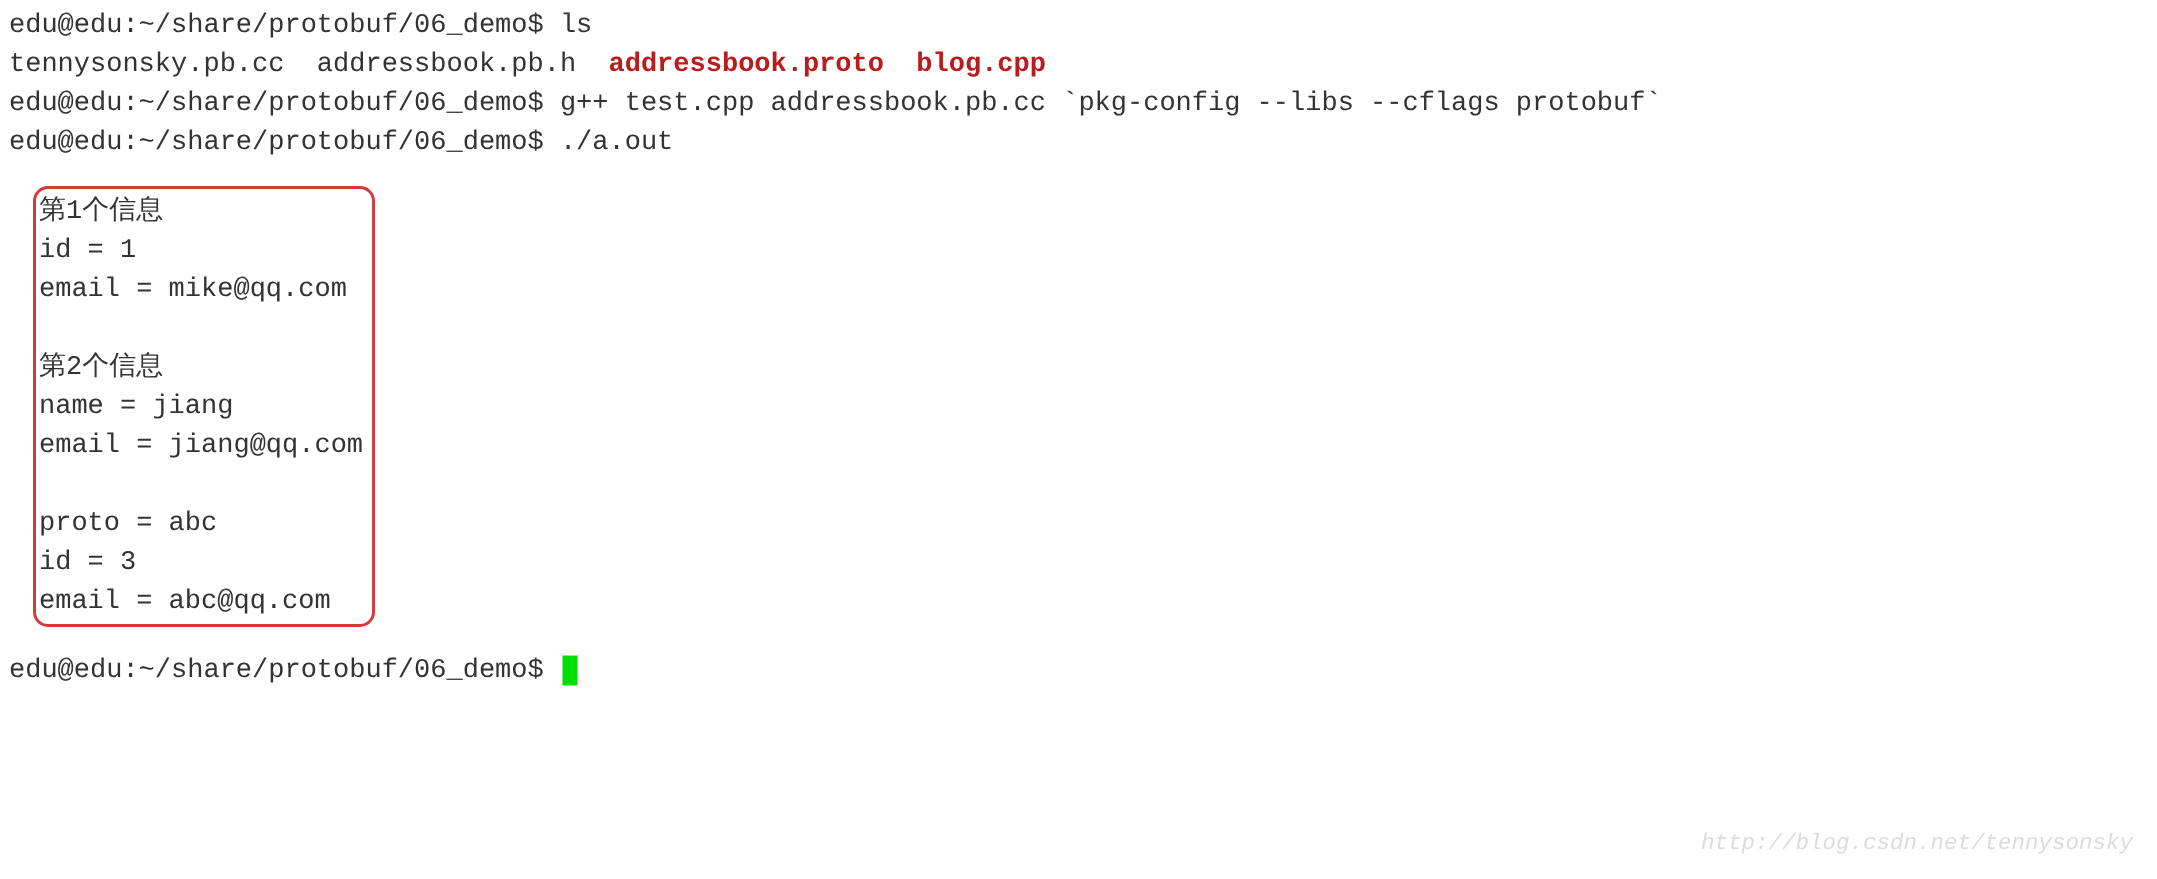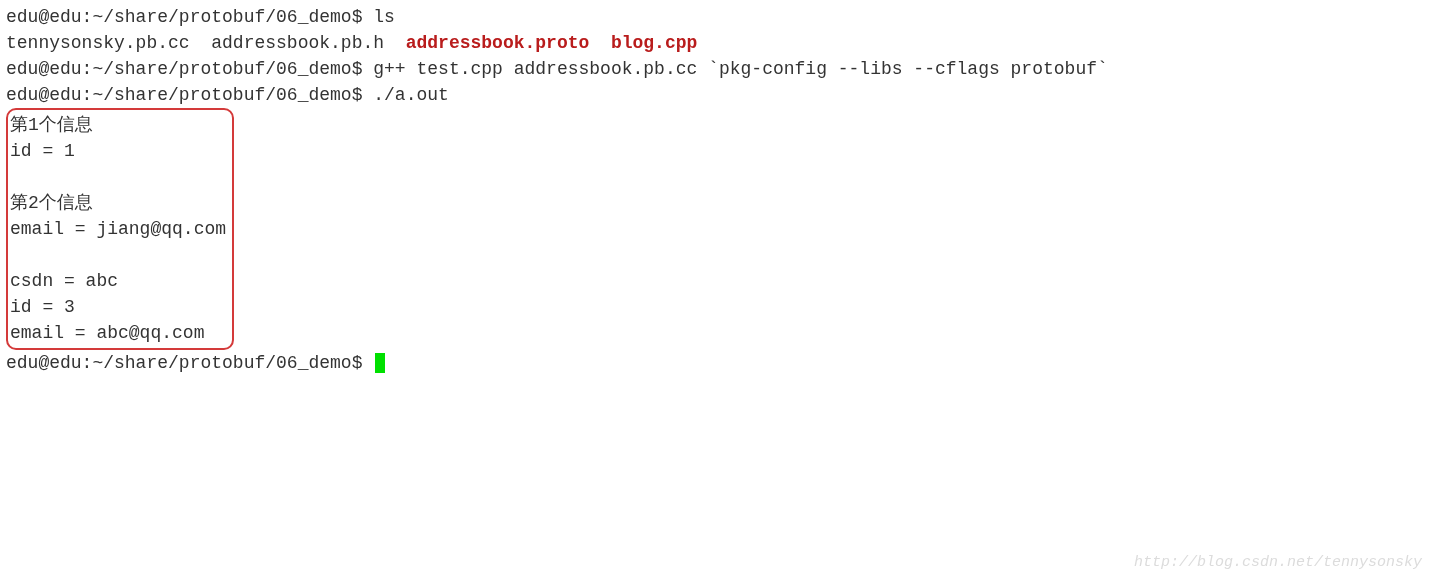--- a/index.html
+++ b/index.html
@@ -24,21 +24,21 @@
     }
     .green-file {
       color: #b91c1c;
       font-weight: bold;
     }
     .highlight-box {
       border: 2px solid #d43a3a;
       border-radius: 10px;
       display: inline-block;
       padding: 2px 6px 2px 2px;
-      margin: 0;
+      margin: 16px;
     }
     .cursor {
       display: inline-block;
       width: 10px;
       height: 20px;
       background: #00e000;
       vertical-align: text-bottom;
       margin-left: 2px;
     }
     .watermark {
@@ -60,25 +60,27 @@
 
 <div class="terminal-line"><span>tennysonsky.pb.cc  </span><span>addressbook.pb.h  </span><span class="green-file">addressbook.proto  </span><span class="green-file">blog.cpp</span></div>
 
 <div class="terminal-line"><span>edu@edu:~/share/protobuf/06_demo$ </span><span>g++ test.cpp addressbook.pb.cc `pkg-config --libs --cflags protobuf`</span></div>
 
 <div class="terminal-line"><span>edu@edu:~/share/protobuf/06_demo$ </span><span>./a.out</span></div>
 
 <div class="highlight-box">
   <div class="terminal-line">第1个信息</div>
   <div class="terminal-line">id = 1</div>
+  <div class="terminal-line">email = mike@qq.com</div>
   <div class="terminal-line">&nbsp;</div>
   <div class="terminal-line">第2个信息</div>
+  <div class="terminal-line">name = jiang</div>
   <div class="terminal-line">email = jiang@qq.com</div>
   <div class="terminal-line">&nbsp;</div>
-  <div class="terminal-line">csdn = abc</div>
+  <div class="terminal-line">proto = abc</div>
   <div class="terminal-line">id = 3</div>
   <div class="terminal-line">email = abc@qq.com</div>
 </div>
 
 <div class="terminal-line"><span>edu@edu:~/share/protobuf/06_demo$ </span><span class="cursor"></span></div>
 
 <div class="watermark">http://blog.csdn.net/tennysonsky</div>
 
 
 

